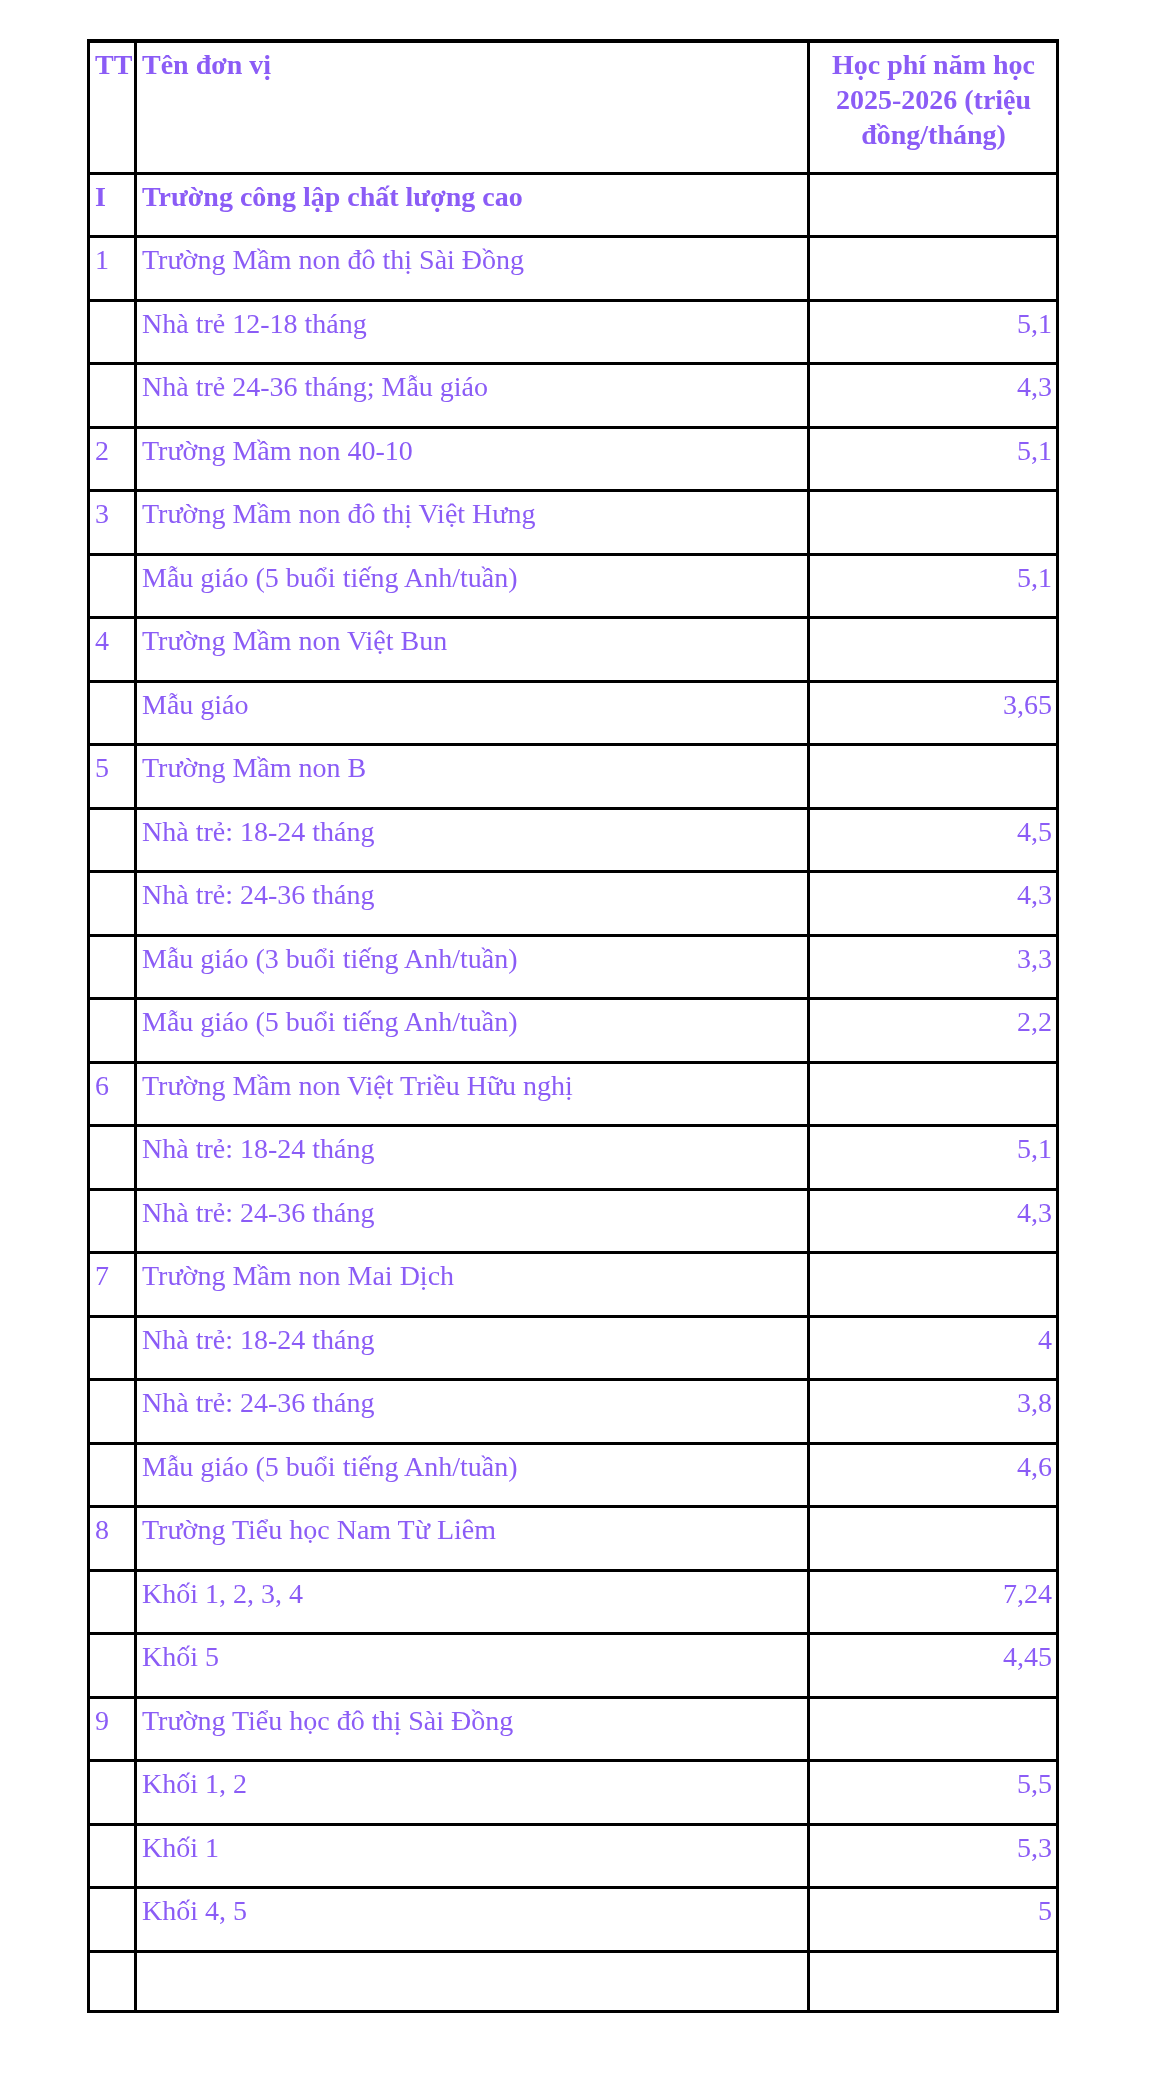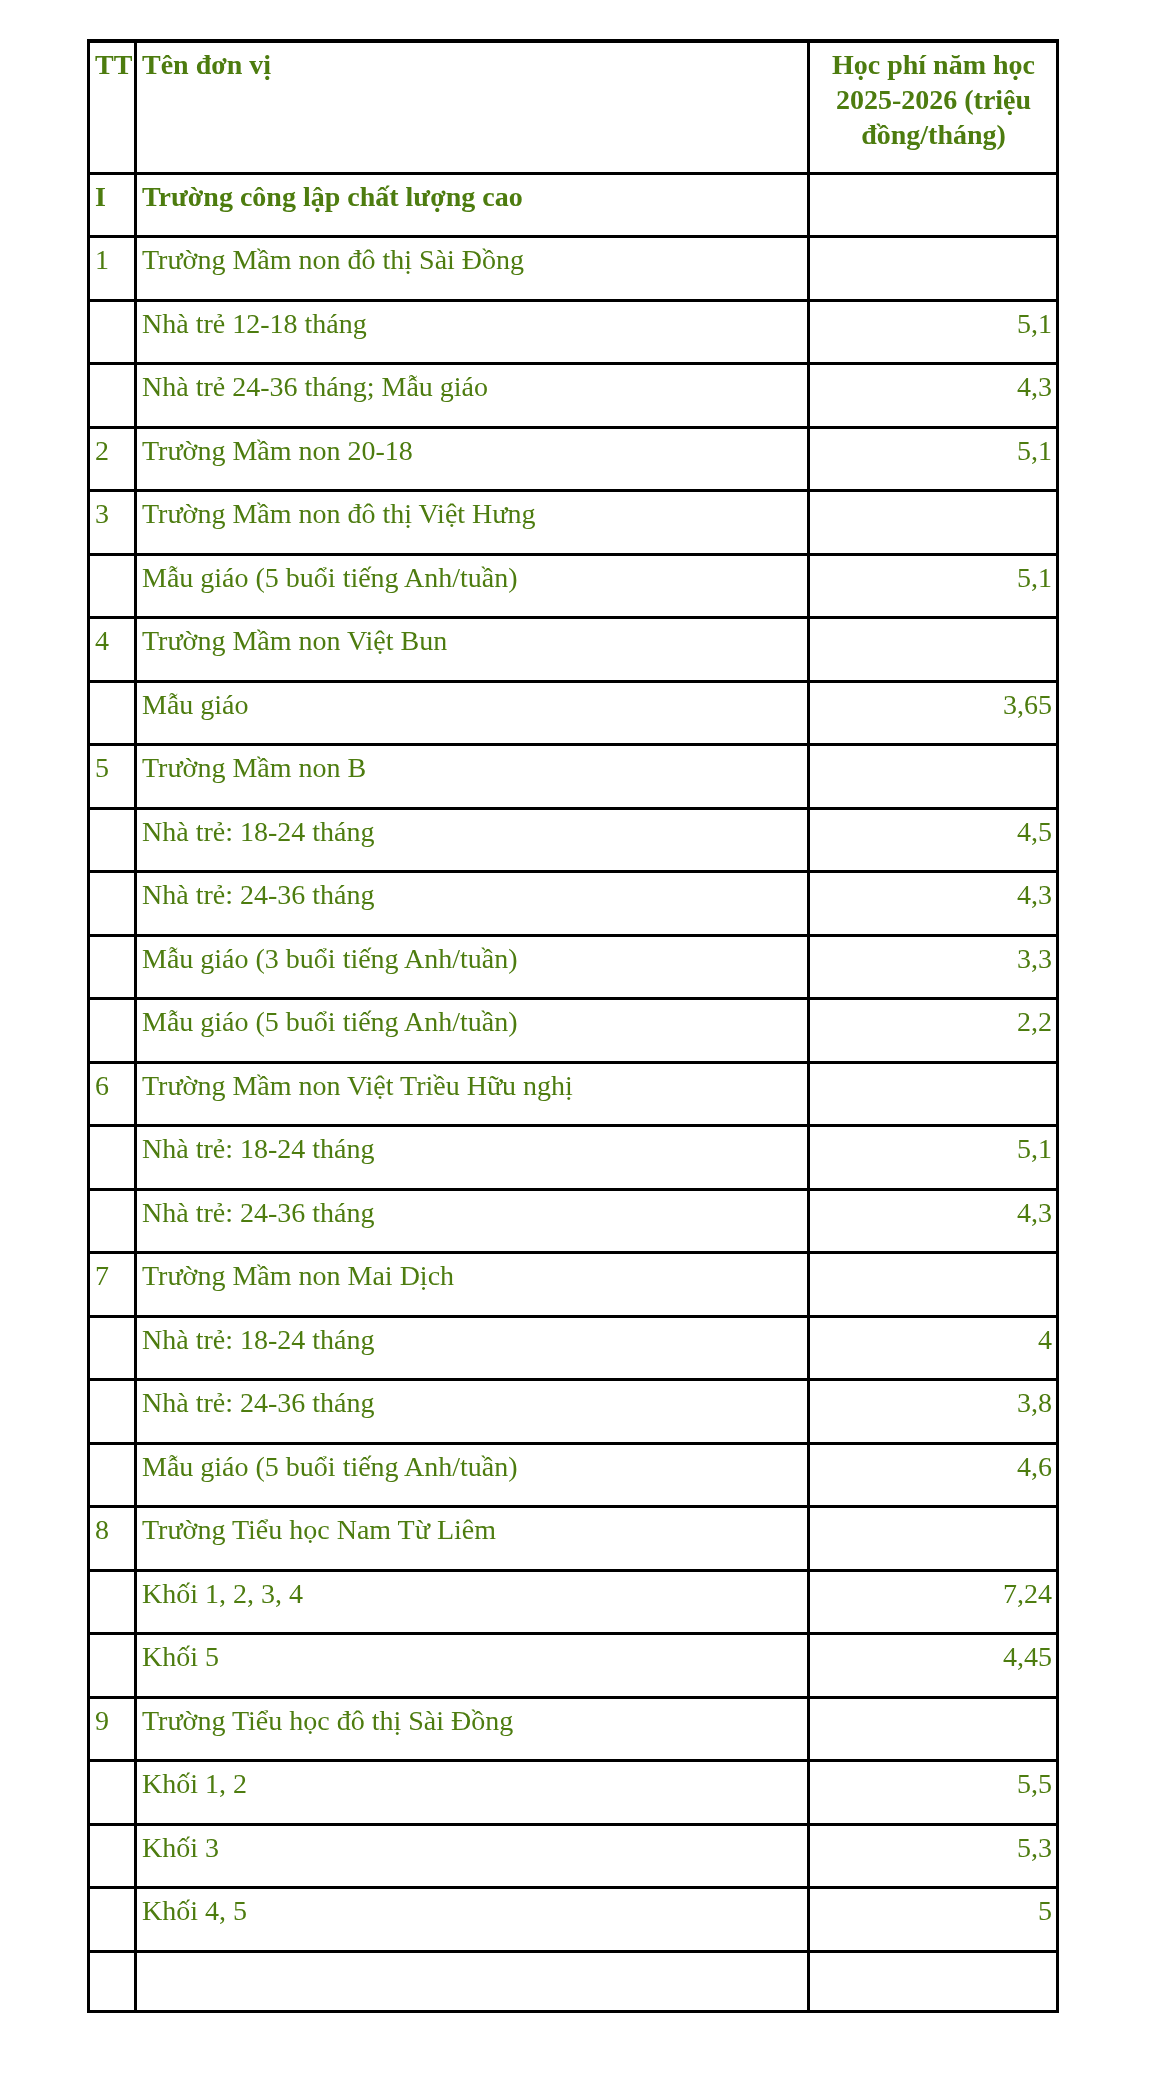--- a/index.html
+++ b/index.html
@@ -7,21 +7,21 @@
     padding: 0;
     background: #ffffff;
   }
   .page {
     position: relative;
     width: 1150px;
     height: 2086px;
     background: #ffffff;
     overflow: hidden;
     font-family: "Liberation Serif", "DejaVu Serif", serif;
-    color: #4d7c0f;
+    color: #8b5cf6;
   }
   table.fee-table {
     position: absolute;
     left: 87px;
     top: 39px;
     width: 969px;
     border-collapse: collapse;
     table-layout: fixed;
     border-top: 4px solid #000;
   }
@@ -87,21 +87,21 @@
           <td class="col-name">Nhà trẻ 12-18 tháng</td>
           <td class="col-fee">5,1</td>
         </tr>
         <tr>
           <td class="col-tt"></td>
           <td class="col-name">Nhà trẻ 24-36 tháng; Mẫu giáo</td>
           <td class="col-fee">4,3</td>
         </tr>
         <tr>
           <td class="col-tt">2</td>
-          <td class="col-name">Trường Mầm non 20-18</td>
+          <td class="col-name">Trường Mầm non 40-10</td>
           <td class="col-fee">5,1</td>
         </tr>
         <tr>
           <td class="col-tt">3</td>
           <td class="col-name">Trường Mầm non đô thị Việt Hưng</td>
           <td class="col-fee"></td>
         </tr>
         <tr>
           <td class="col-tt"></td>
           <td class="col-name">Mẫu giáo (5 buổi tiếng Anh/tuần)</td>
@@ -197,21 +197,21 @@
           <td class="col-name">Trường Tiểu học đô thị Sài Đồng</td>
           <td class="col-fee"></td>
         </tr>
         <tr>
           <td class="col-tt"></td>
           <td class="col-name">Khối 1, 2</td>
           <td class="col-fee">5,5</td>
         </tr>
         <tr>
           <td class="col-tt"></td>
-          <td class="col-name">Khối 3</td>
+          <td class="col-name">Khối 1</td>
           <td class="col-fee">5,3</td>
         </tr>
         <tr>
           <td class="col-tt"></td>
           <td class="col-name">Khối 4, 5</td>
           <td class="col-fee">5</td>
         </tr>
         <tr class="partial">
           <td class="col-tt"></td>
           <td class="col-name"></td>

